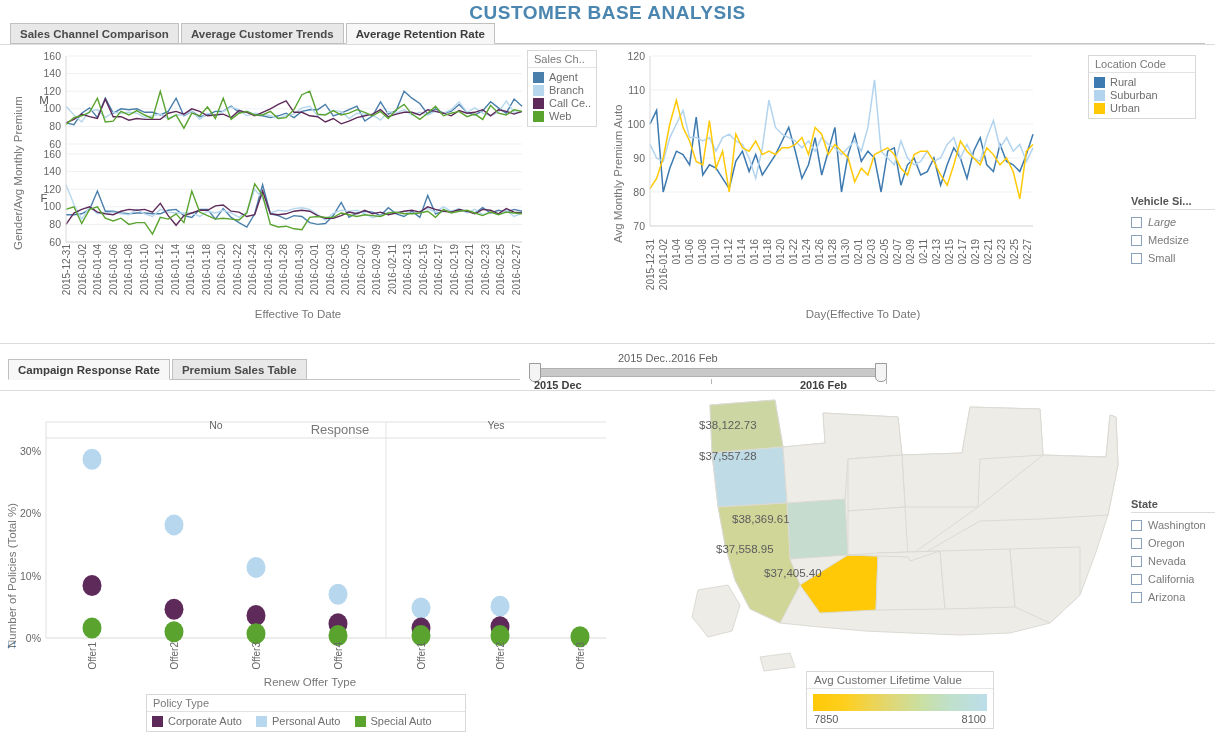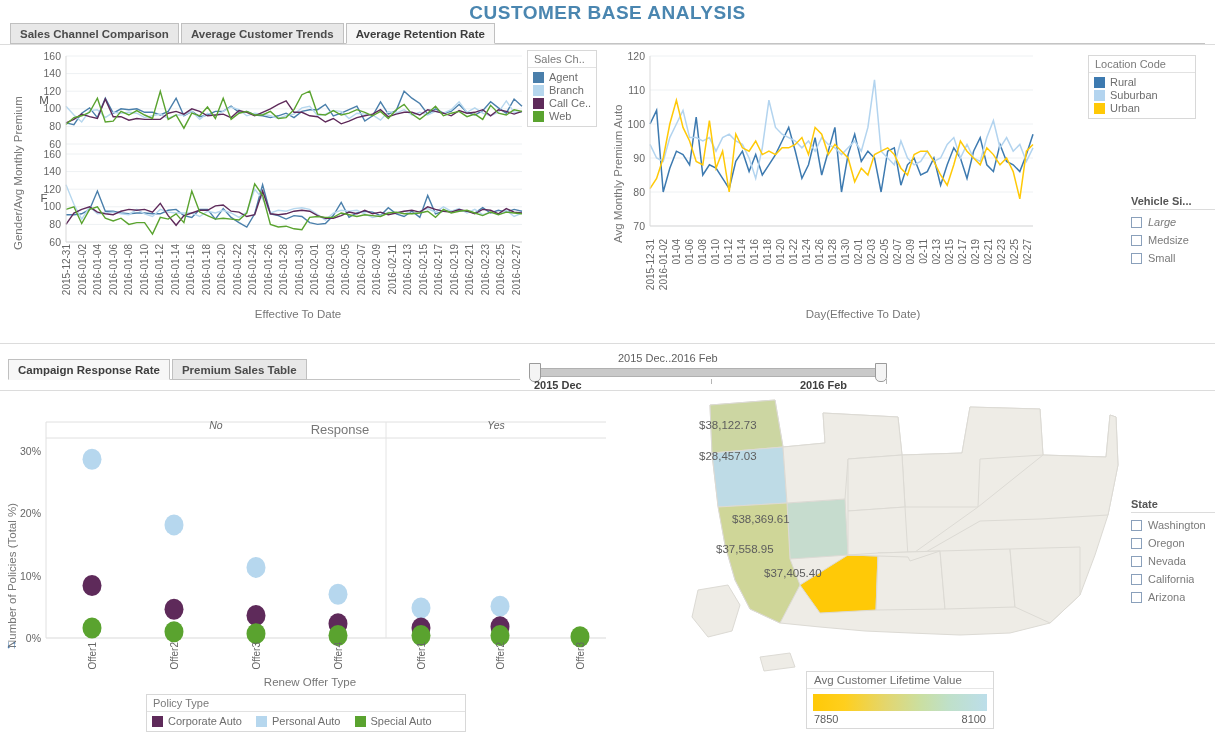--- a/index.html
+++ b/index.html
@@ -43,21 +43,21 @@
   }
   .tab.active {
     background: #f7f7f7;
     border-bottom: 1px solid #f7f7f7;
     color: #3d3d3d;
   }
 
   
   .panel { position: absolute; }
   .axis-title { color: #777; font-size: 11.5px; }
-  .tick { color: #666; font-size: 10.5px; font-style: italic; }
+  .tick { color: #666; font-size: 10.5px; }
   .vtick { color: #666; font-size: 10px; writing-mode: vertical-rl; transform: rotate(180deg); }
 
   .legend-box {
     position: absolute; background: #fff;
     border: 1px solid #d8d8d8;
     font-size: 11px; color: #6d6d6d;
     padding: 0;
   }
   .legend-title {
     padding: 2px 6px 2px 6px; border-bottom: 1px solid #e2e2e2;
@@ -412,21 +412,21 @@
         <path d="M268,162 L338,112 L403,60 L466,62 L470,20 L476,22 L478,70 L468,120 L400,124 L340,126 L270,166 Z" fill="#eeece6" stroke="#dcdad4" stroke-width="1"></path>
         <path d="M236,215 L238,158 L300,156 L305,214 Z" fill="#eeece6" stroke="#dcdad4" stroke-width="1"></path>
         <path d="M305,214 L300,156 L370,154 L375,212 Z" fill="#eeece6" stroke="#dcdad4" stroke-width="1"></path>
         <path d="M375,212 L370,154 L440,152 L440,200 L410,228 Z" fill="#eeece6" stroke="#dcdad4" stroke-width="1"></path>
         <path d="M208,160 L268,162 L270,166 L300,156 L238,158 Z" fill="#eeece6" stroke="#dcdad4" stroke-width="1"></path>
         <path d="M58,195 L88,190 L100,210 L92,236 L68,242 L52,222 Z" fill="#eeece6" stroke="#dcdad4" stroke-width="1"></path>
         <path d="M120,262 L150,258 L155,272 L124,276 Z" fill="#eeece6" stroke="#dcdad4" stroke-width="1"></path>
       </svg>
   <div id="map-labels" style="position:absolute; left:0; top:0; width:480px; height:285px;">
         <div class="map-label" style="left: 35px; top: 24px;">$38,122.73</div>
-        <div class="map-label" style="left: 35px; top: 55px;">$28,457.03</div>
+        <div class="map-label" style="left: 35px; top: 55px;">$37,557.28</div>
         <div class="map-label" style="left: 68px; top: 118px;">$38,369.61</div>
         <div class="map-label" style="left: 52px; top: 148px;">$37,558.95</div>
         <div class="map-label" style="left: 100px; top: 172px;">$37,405.40</div>
       </div>
 </div>
 
 <div class="color-legend" style="left:806px; top:671px; width:188px;">
   <div class="clt">Avg Customer Lifetime Value</div>
   <div class="ramp"></div>
   <div class="ramp-labels">

